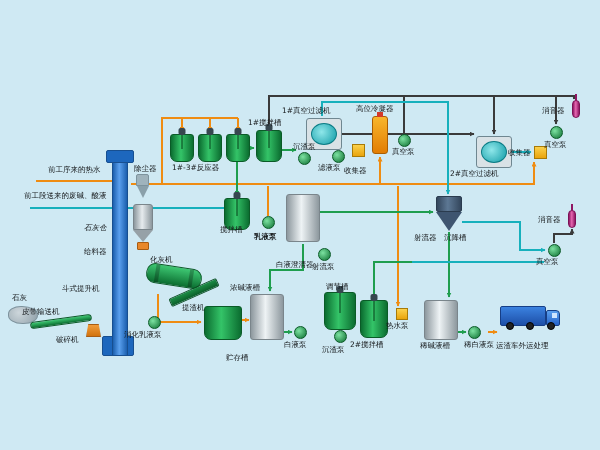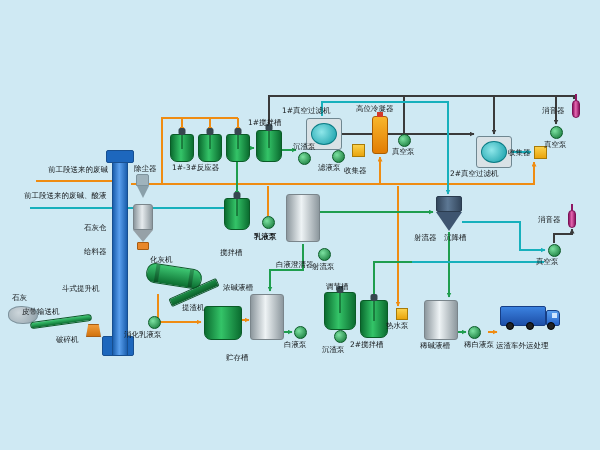--- a/index.html
+++ b/index.html
@@ -163,54 +163,54 @@
   <div class="abs pumpy" style="left:396px;top:308px;width:12px;height:12px;"></div>
   <div class="abs tanks" style="left:424px;top:300px;width:34px;height:40px;"></div>
   <div class="abs pumpg" style="left:468px;top:326px;"></div>
 
   <div class="abs truckBox" style="left:500px;top:306px;width:46px;height:20px;"></div>
   <div class="abs truckCab" style="left:546px;top:310px;width:14px;height:16px;"></div>
   <div class="abs wheel" style="left:506px;top:322px;"></div>
   <div class="abs wheel" style="left:526px;top:322px;"></div>
   <div class="abs wheel" style="left:547px;top:322px;"></div>
 
-  <span class="lbl" style="left:48px;top:166px;">前工段送来的废碱</span>
+  <span class="lbl" style="left:48px;top:166px;">前工序来的热水</span>
   <span class="lbl" style="left:24px;top:192px;">前工段送来的废碱、酸液</span>
   <span class="lbl" style="left:12px;top:294px;">石灰</span>
   <span class="lbl" style="left:22px;top:308px;">皮带输送机</span>
   <span class="lbl" style="left:56px;top:336px;">破碎机</span>
   <span class="lbl" style="left:62px;top:285px;font-family:Liberation Serif, serif;">斗式提升机</span>
   <span class="lbl" style="left:134px;top:165px;">除尘器</span>
-  <span class="lbl" style="left:84px;top:224px;">石灰仓</span>
+  <span class="lbl" style="left:84px;top:224px;font-style:italic;">石灰仓</span>
   <span class="lbl" style="left:84px;top:248px;">给料器</span>
   <span class="lbl" style="left:150px;top:256px;">化灰机</span>
   <span class="lbl" style="left:182px;top:304px;">提渣机</span>
   <span class="lbl" style="left:124px;top:331px;">消化乳液泵</span>
   <span class="lbl" style="left:210px;top:354px;margin-left:16px;">贮存槽</span>
   <span class="lbl" style="left:172px;top:164px;">1#-3#反应器</span>
   <span class="lbl" style="left:248px;top:119px;">1#搅拌槽</span>
   <span class="lbl" style="left:293px;top:143px;">沉渣泵</span>
   <span class="lbl" style="left:282px;top:107px;">1#真空过滤机</span>
   <span class="lbl" style="left:318px;top:164px;">滤液泵</span>
   <span class="lbl" style="left:344px;top:167px;">收集器</span>
   <span class="lbl" style="left:356px;top:105px;">高位冷凝器</span>
   <span class="lbl" style="left:392px;top:148px;">真空泵</span>
   <span class="lbl" style="left:450px;top:170px;">2#真空过滤机</span>
   <span class="lbl" style="left:508px;top:149px;">收集器</span>
   <span class="lbl" style="left:544px;top:141px;">真空泵</span>
   <span class="lbl" style="left:542px;top:107px;">消音器</span>
   <span class="lbl" style="left:538px;top:216px;">消音器</span>
   <span class="lbl" style="left:536px;top:258px;">真空泵</span>
-  <span class="lbl" style="left:220px;top:249px;">搅拌槽</span>
+  <span class="lbl" style="left:220px;top:226px;">搅拌槽</span>
   <span class="lbl" style="left:254px;top:233px;font-weight:bold;">乳液泵</span>
   <span class="lbl" style="left:276px;top:261px;">白液澄清器</span>
   <span class="lbl" style="left:312px;top:263px;">射流泵</span>
   <span class="lbl" style="left:414px;top:234px;">射流器</span>
   <span class="lbl" style="left:444px;top:234px;">沉降槽</span>
-  <span class="lbl" style="left:223px;top:284px;">浓碱液槽</span>
+  <span class="lbl" style="left:230px;top:284px;">浓碱液槽</span>
   <span class="lbl" style="left:326px;top:283px;">调节槽</span>
   <span class="lbl" style="left:284px;top:341px;">白液泵</span>
   <span class="lbl" style="left:322px;top:346px;">沉渣泵</span>
   <span class="lbl" style="left:350px;top:341px;">2#搅拌槽</span>
   <span class="lbl" style="left:386px;top:322px;">热水泵</span>
   <span class="lbl" style="left:420px;top:342px;">稀碱液槽</span>
   <span class="lbl" style="left:456px;top:341px;padding-left:8px;">稀白液泵</span>
   <span class="lbl" style="left:496px;top:342px;">运渣车外运处理</span>
 
 </div>

